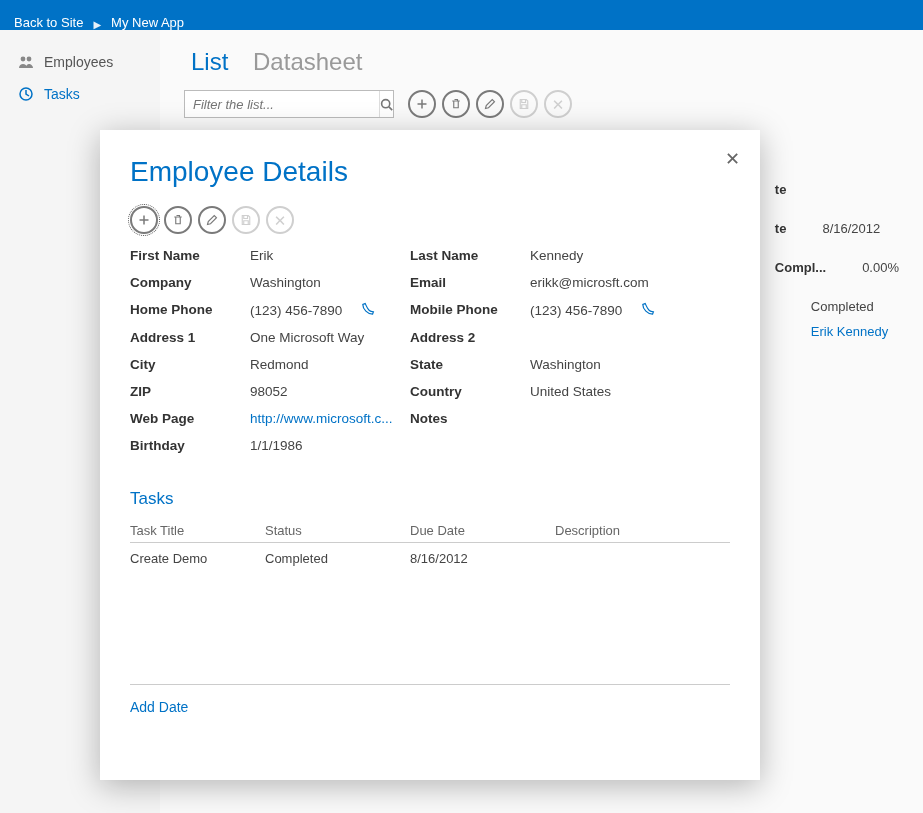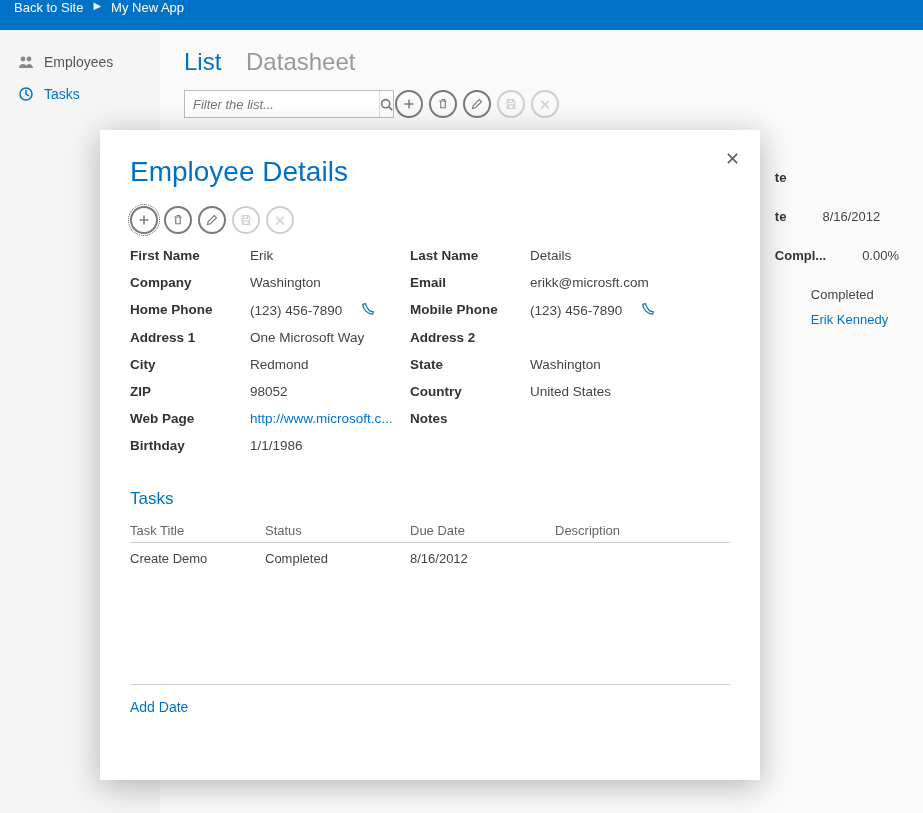--- a/index.html
+++ b/index.html
@@ -11,21 +11,21 @@
     width: 923px;
     height: 813px;
     overflow: hidden;
     position: relative;
   }
   .topbar {
     background: #0072c6;
     color: #fff;
     height: 30px;
     display: flex;
-    align-items: flex-start;
+    align-items: flex-end;
     padding: 0 14px;
     font-size: 13px;
   }
   .topbar .crumb { cursor: pointer; }
   .topbar .sep { margin: 0 10px; font-size: 10px; opacity: .9; }
   .shell { display: flex; height: calc(100% - 30px); }
   .sidebar {
     width: 160px;
     background: #f5f5f5;
     padding-top: 16px;
@@ -40,25 +40,25 @@
     gap: 10px;
   }
   .nav-item.selected { color: #0072c6; }
   .nav-ico { width: 16px; display:inline-flex; justify-content:center; color:#888; }
   .main {
     flex: 1;
     background: #fafafa;
     padding: 18px 24px;
     position: relative;
   }
-  .viewtabs { font-size: 24px; font-weight: 300; margin-bottom: 14px; }
+  .viewtabs { font-size: 24px; font-weight: 300; margin-bottom: 14px; margin-left: 7px; }
   .viewtabs span { margin-right: 18px; cursor:pointer; }
   .viewtabs .active { color: #0072c6; }
   .viewtabs .inactive { color: #999; }
-  .toolbar-row { display:flex; align-items:center; gap:1px; }
+  .toolbar-row { display:flex; align-items:center; gap:14px; }
   .filterbox {
     display:flex; align-items:center;
     border:1px solid #bbb; background:#fff;
     width: 210px; height: 28px;
   }
   .filterbox input {
     flex:1; border:none; outline:none; padding:0 8px;
     font-size:13px; color:#666; font-style:italic;
     background:transparent;
   }
@@ -71,21 +71,21 @@
     width:28px; height:28px; border:2px solid #7a7a7a; border-radius:50%;
     display:flex; align-items:center; justify-content:center;
     color:#7a7a7a; cursor:pointer; background:transparent;
   }
   .iconbtn.disabled { border-color:#cfcfcf; color:#cfcfcf; cursor:default; }
   .iconbtn svg { width:12px; height:12px; display:block; }
   .iconbtn .xmark { font-size:15px; line-height:1; }
 
   
   .bgcols {
-    position:absolute; right:24px; top:140px;
+    position:absolute; right:24px; top:152px;
     font-size:13px; color:#444;
   }
   .bgcols .hdr { font-weight:600; color:#333; margin-bottom:14px; }
   .bgcols .row { display:flex; gap:36px; margin-bottom:10px; }
   .bgcols .link { color:#0072c6; cursor:pointer; }
 
   
   .modal {
     position:absolute;
     left:100px; top:130px;
@@ -260,21 +260,21 @@
       </button>
     <button class="iconbtn disabled">
         <span class="xmark">✕</span>
       </button>
   </div>
 
   <div class="fields">
     <span class="lbl">First Name</span>
     <span class="val">Erik</span>
     <span class="lbl">Last Name</span>
-    <span class="val">Details</span>
+    <span class="val">Kennedy</span>
 
     <span class="lbl">Company</span>
     <span class="val">Washington</span>
     <span class="lbl">Email</span>
     <span class="val">erikk@microsft.com</span>
 
     <span class="lbl">Home Phone</span>
     <span class="val phone">
       <span>(123) 456-7890</span>
       <span class="phone-ico"><svg width="13" height="13" viewBox="0 0 16 16" fill="none" stroke="currentColor" stroke-width="1.5">

